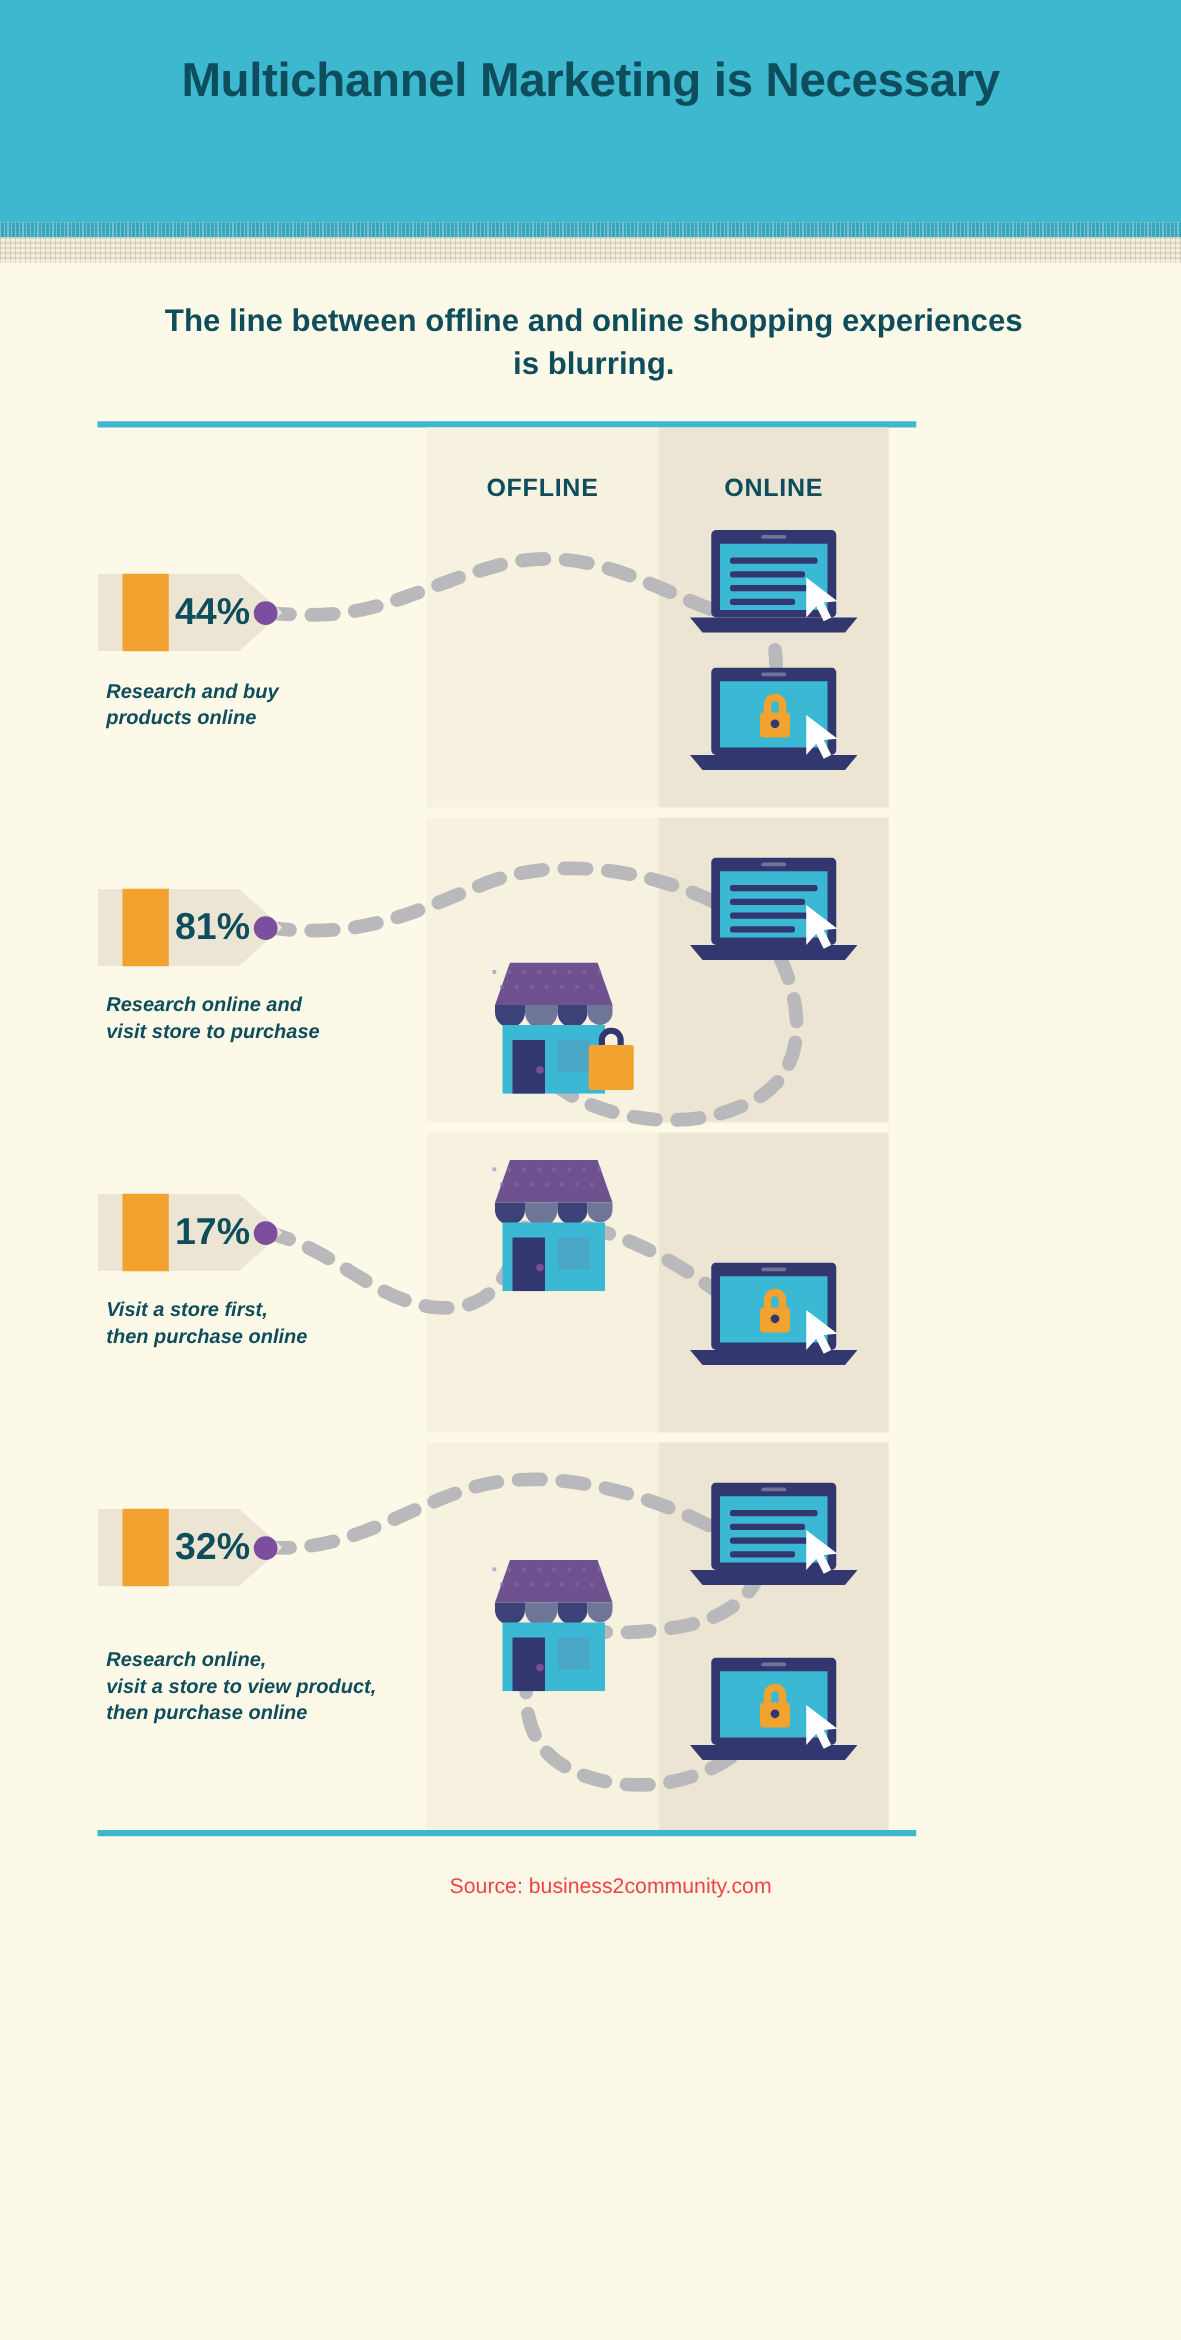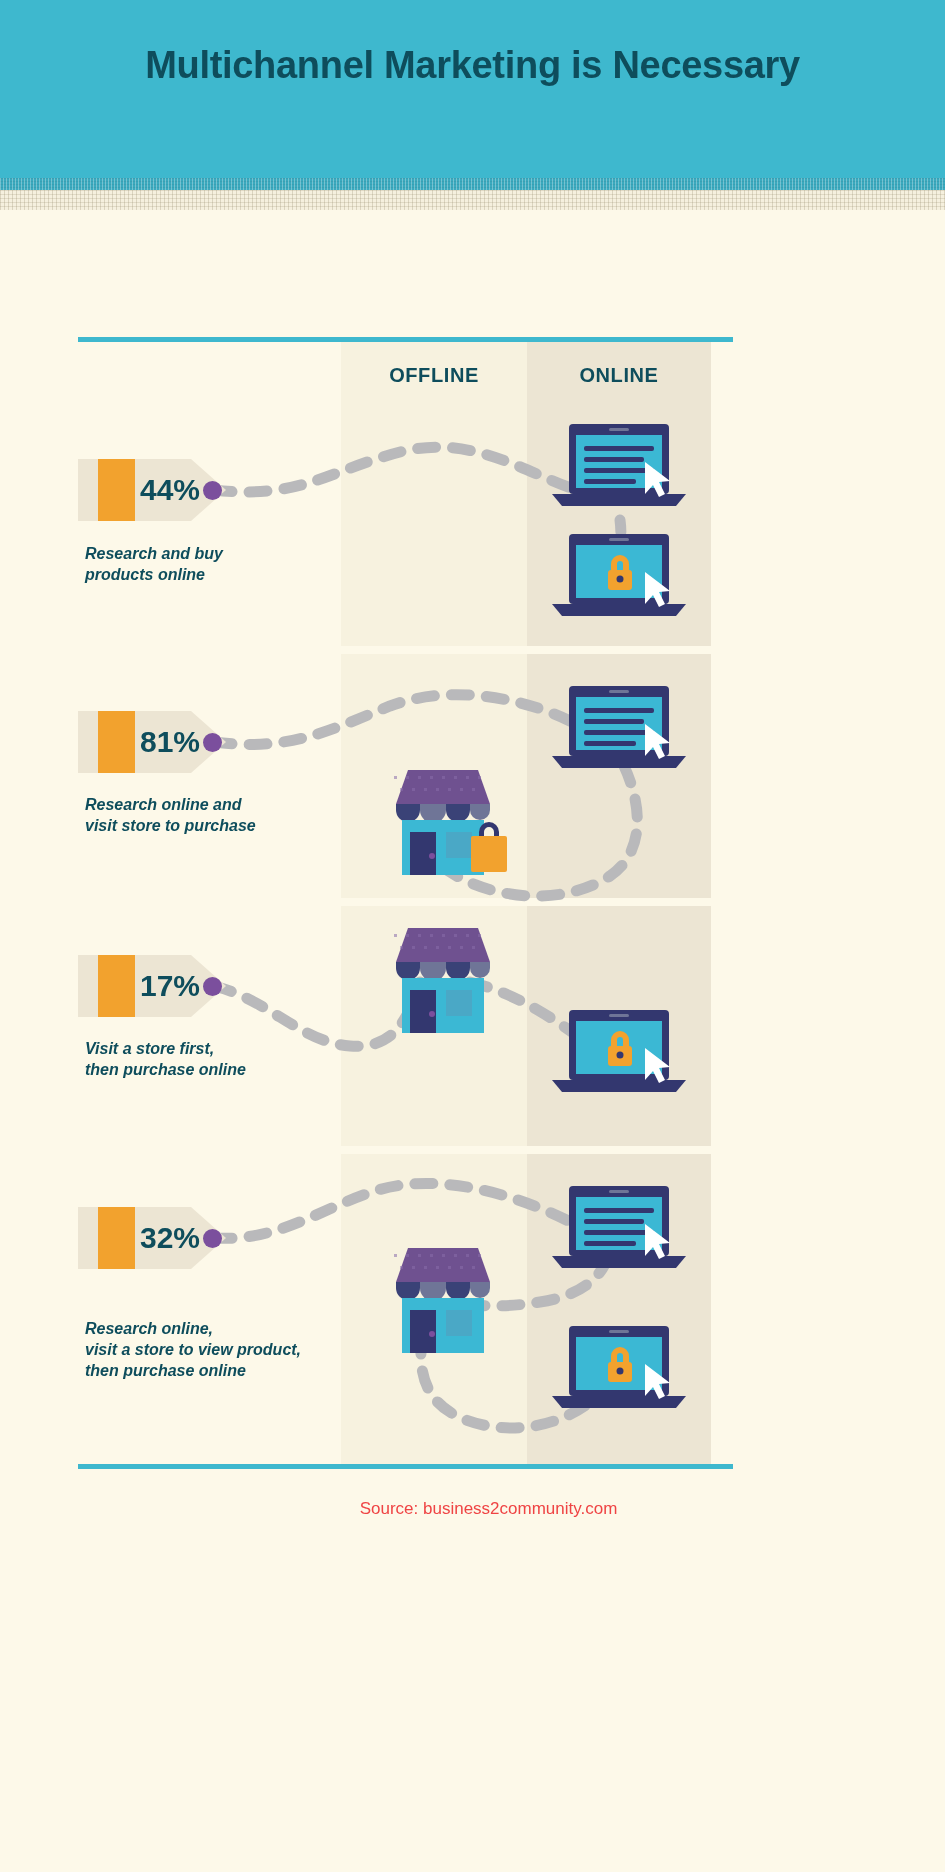--- a/index.html
+++ b/index.html
@@ -54,21 +54,21 @@
   }
   .col-offline{
     position:absolute;left:341px;top:342px;width:186px;height:1122px;
     background:#f7f2df;
   }
   .col-online{
     position:absolute;left:527px;top:342px;width:184px;height:1122px;
     background:#ece5d3;
   }
   .col-head{
-    position:absolute;top:364px;font-size:20px;font-weight:bold;color:#0e4d5c;
+    position:absolute;top:380px;font-size:20px;font-weight:bold;color:#0e4d5c;
     letter-spacing:.6px;text-align:center;
   }
   .col-head.off{left:341px;width:186px;}
   .col-head.on{left:527px;width:184px;}
 
   
   .row-gap{
     position:absolute;left:341px;width:370px;height:8px;background:#fdf9e9;
   }
 
@@ -108,20 +108,21 @@
 <body>
 
 <div class="page">
 
   <div class="header">
     <div class="header-title">Multichannel Marketing is Necessary</div>
   </div>
   <div class="header-stripe"></div>
   <div class="header-texture"></div>
 
+  <div class="lead">The line between offline and online shopping experiences is blurring.</div>
 
   <div class="rule-top"></div>
   <div class="col-offline"></div>
   <div class="col-online"></div>
   <div class="col-head off">OFFLINE</div>
   <div class="col-head on">ONLINE</div>
   <div class="rule-bottom"></div>
 
   <div class="row-gap" style="top:646px;"></div>
   <div class="row-gap" style="top:898px;"></div>

